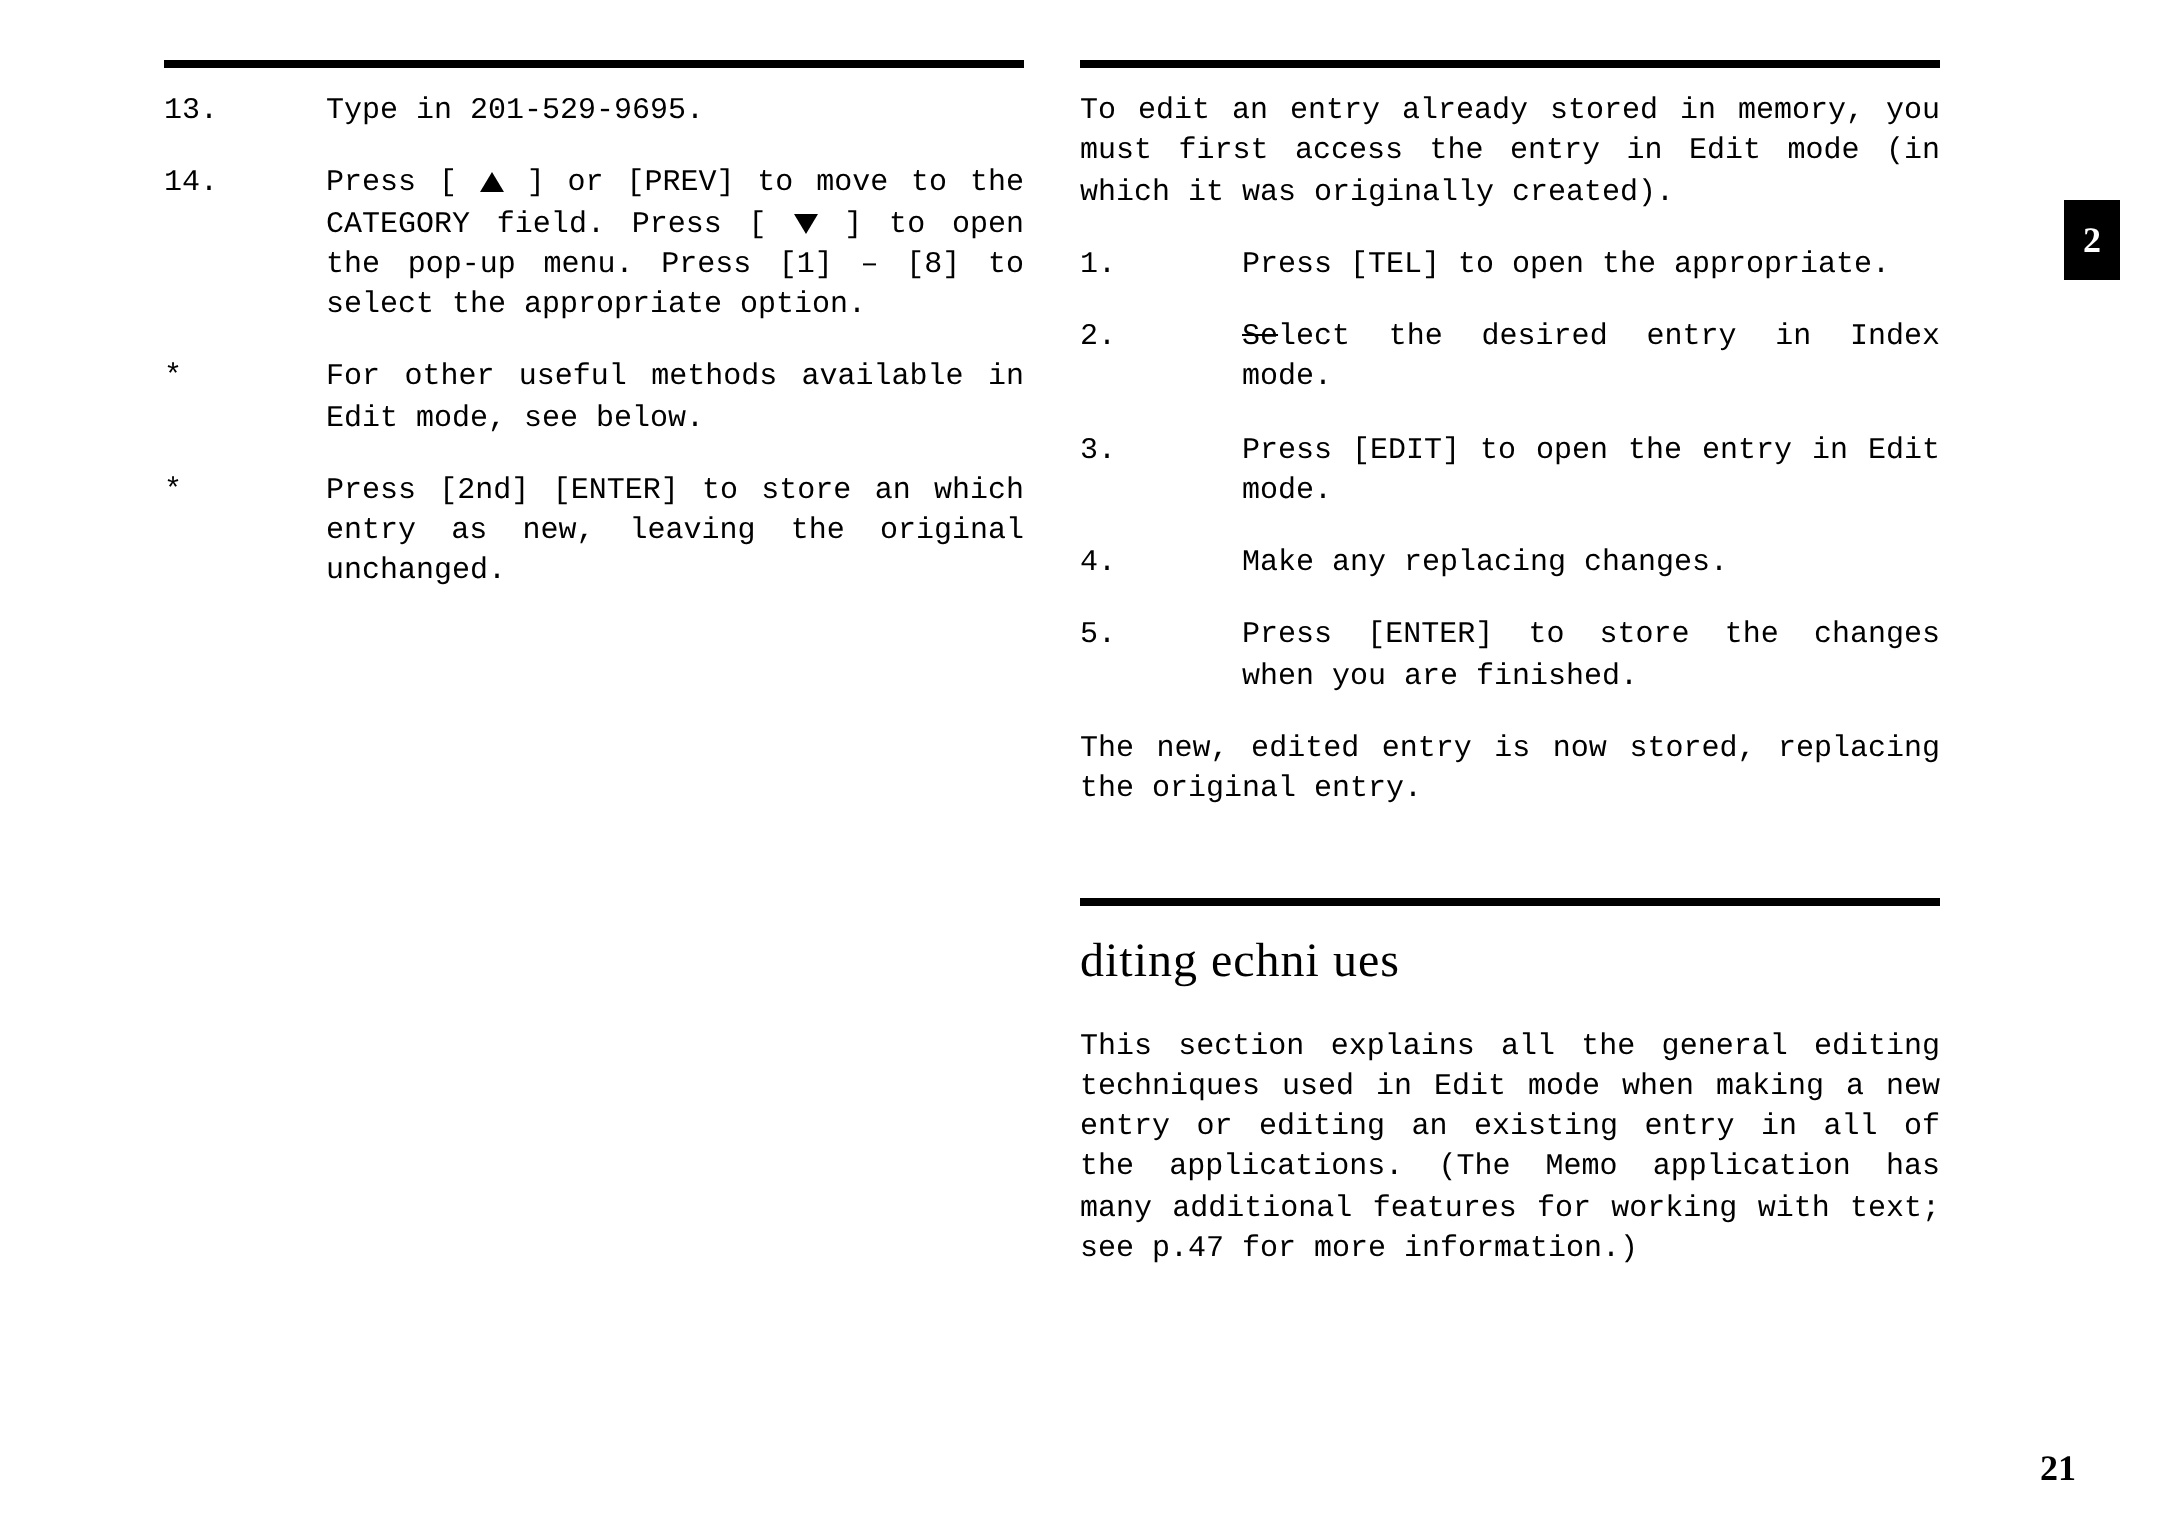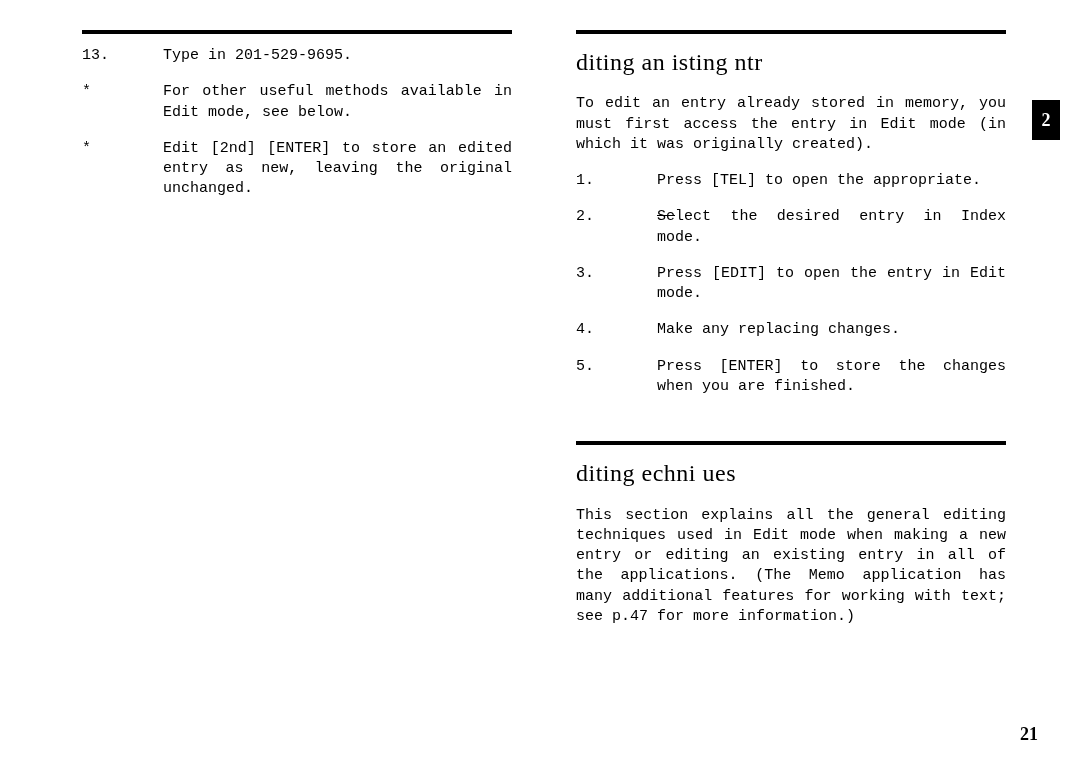--- a/index.html
+++ b/index.html
@@ -9,21 +9,21 @@
     background: #fff;
     font-family: "Courier New", Courier, monospace;
     font-size: 15px;
     line-height: 1.35;
     color: #000;
     position: relative;
   }
   .page {
     display: flex;
     padding: 30px 56px 20px 82px;
-    gap: 64px;
+    gap: 28px;
   }
   .col {
     width: 430px;
   }
   .col-right {
     width: 430px;
   }
   .rule {
     height: 4px;
     background: #000;
@@ -107,37 +107,42 @@
 <div class="page">
 
   <div class="col">
     <div class="rule"></div>
 
     <div class="numitem">
       <div class="num">13.</div>
       <div class="txt">Type in 201-529-9695.</div>
     </div>
 
+    <div class="numitem">
+      <div class="num">14.</div>
+      <div class="txt">
+        <span>Press [ </span><span class="tri-up"></span><span> ] or [PREV] to move to the CATEGORY field. Press [ </span><span class="tri-down"></span><span> ] to open the pop-up menu. Press [1] – [8] to select the appropriate option.</span>
+      </div>
+    </div>
 
 
 
     <div class="bulitem">
       <div class="bul">*</div>
       <div class="txt">For other useful methods available in Edit mode, see below.</div>
     </div>
 
     <div class="bulitem">
       <div class="bul">*</div>
-      <div class="txt">Edit [2nd] [ENTER] to store an edited entry as new, leaving the original unchanged.</div>
+      <div class="txt">Press [2nd] [ENTER] to store an which entry as new, leaving the original unchanged.</div>
     </div>
   </div>
 
   <div class="col-right">
     <div class="rule"></div>
-    <h2>diting an  isting  ntr</h2>
 
     <div class="para">To edit an entry already stored in memory, you must first access the entry in Edit mode (in which it was originally created).</div>
 
     <div class="numitem">
       <div class="num">1.</div>
       <div class="txt">Press [TEL] to open the appropriate.</div>
     </div>
 
     <div class="numitem">
       <div class="num">2.</div>
@@ -152,20 +157,21 @@
     <div class="numitem">
       <div class="num">4.</div>
       <div class="txt">Make any replacing changes.</div>
     </div>
 
     <div class="numitem">
       <div class="num">5.</div>
       <div class="txt">Press [ENTER] to store the changes when you are finished.</div>
     </div>
 
+    <div class="para">The new, edited entry is now stored, replacing the original entry.</div>
 
     <div class="section-gap"></div>
     <div class="rule"></div>
     <h2>diting  echni ues</h2>
 
     <div class="para">This section explains all the general editing techniques used in Edit mode when making a new entry or editing an existing entry in all of the applications. (The Memo application has many additional features for working with text; see p.47 for more information.)</div>
   </div>
 
 </div>
 

